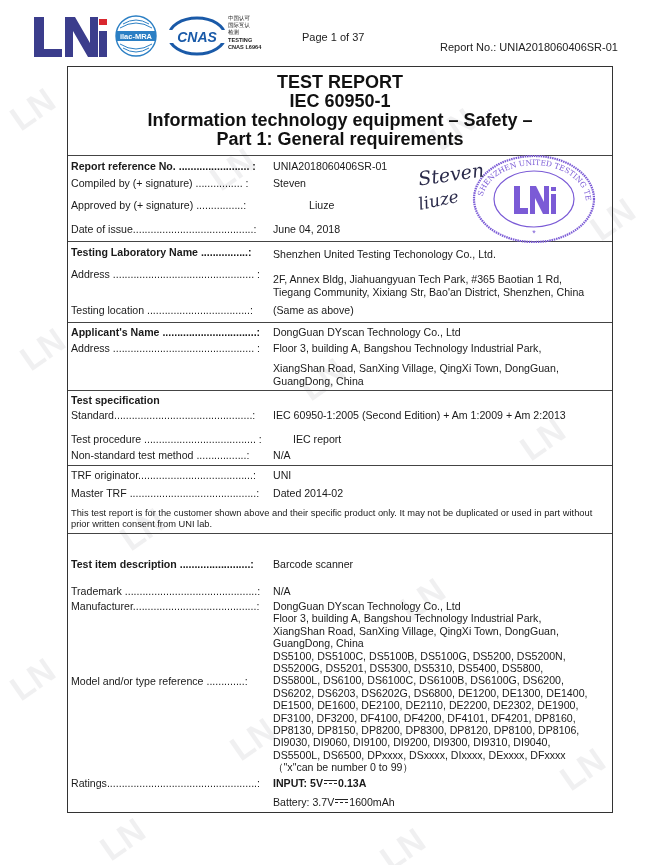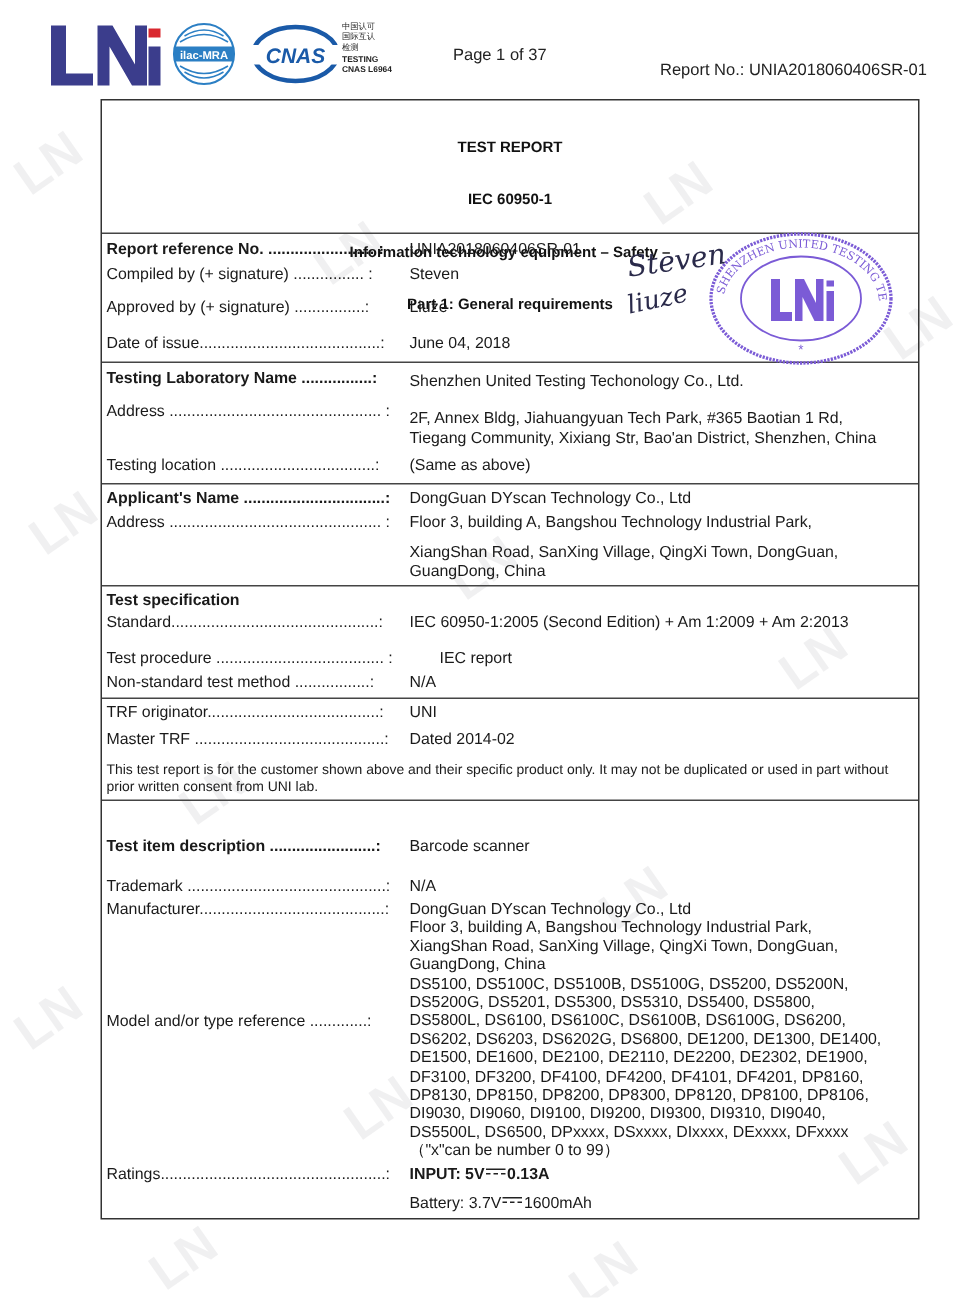--- a/index.html
+++ b/index.html
@@ -18,21 +18,21 @@
   .logo-ilac { position: absolute; left: 114px; top: 14px; width: 44px; height: 44px; }
   .logo-cnas { position: absolute; left: 167px; top: 16px; width: 60px; height: 40px; }
   .cnas-text { position: absolute; left: 228px; top: 15px; font-size: 5.5px; line-height: 7.2px; color: #222; }
   .cnas-text .b { font-weight: bold; font-size: 5.6px; }
   .page-num { position: absolute; left: 302px; top: 31px; font-size: 11px; color: #222; }
   .report-no { position: absolute; left: 440px; top: 41px; font-size: 11px; color: #222; }
 
   
   .doc { position: absolute; left: 67px; top: 66px; width: 544px; border: 1px solid #333; border-bottom: 1px solid #333; z-index: 2; }
   .title-block { text-align: center; padding: 6px 0 7px 0; border-bottom: 1px solid #444; height: 75px; }
-  .title-block div { font-weight: bold; font-size: 10px; line-height: 19px; color: #111; margin-top: 16px; }
+  .title-block div { font-weight: bold; font-size: 18px; line-height: 19px; color: #111; }
   .section { border-bottom: 1px solid #444; position: relative; }
   .section:last-child { border-bottom: none; }
   .row { display: flex; font-size: 10.6px; line-height: 13px; }
   .lbl { width: 192px; padding-left: 3px; white-space: nowrap; overflow: hidden; color: #1a1a1a; flex-shrink: 0; }
   .lbl.bold { font-weight: bold; }
   .val { width: 345px; padding-left: 10px; color: #1a1a1a; }
   .note { font-size: 9.3px; line-height: 11px; padding: 3px 3px 3px 3px; color: #1a1a1a; }
   .dc { display: inline-block; width: 13px; height: 8px; vertical-align: 0px; position: relative; margin: 0 1px; }
   .dc::before { content: ""; position: absolute; left: 0; right: 0; top: 1px; border-top: 1px solid #222; }
   .dc::after { content: ""; position: absolute; left: 0; right: 0; top: 4px; border-top: 1px dashed #222; }
@@ -117,21 +117,21 @@
 
   <div class="section" style="padding:4px 0 2px 0;">
     <div class="row" style="height:17px;">
       <div class="lbl bold">Report reference No. ........................ :</div>
       <div class="val">UNIA2018060406SR-01</div>
     </div>
     <div class="row" style="height:22px;">
       <div class="lbl">Compiled by (+ signature) ................ :</div>
       <div class="val">Steven</div>
     </div>
-    <div class="row" style="height:24px;">
+    <div class="row" style="height:24px;gap:36px;">
       <div class="lbl">Approved by (+ signature) ................:</div>
       <div class="val">Liuze</div>
     </div>
     <div class="row" style="height:16px;">
       <div class="lbl">Date of issue.........................................:</div>
       <div class="val">June 04, 2018</div>
     </div>
   </div>
 
   <div class="section" style="padding:4px 0 2px 0;">

